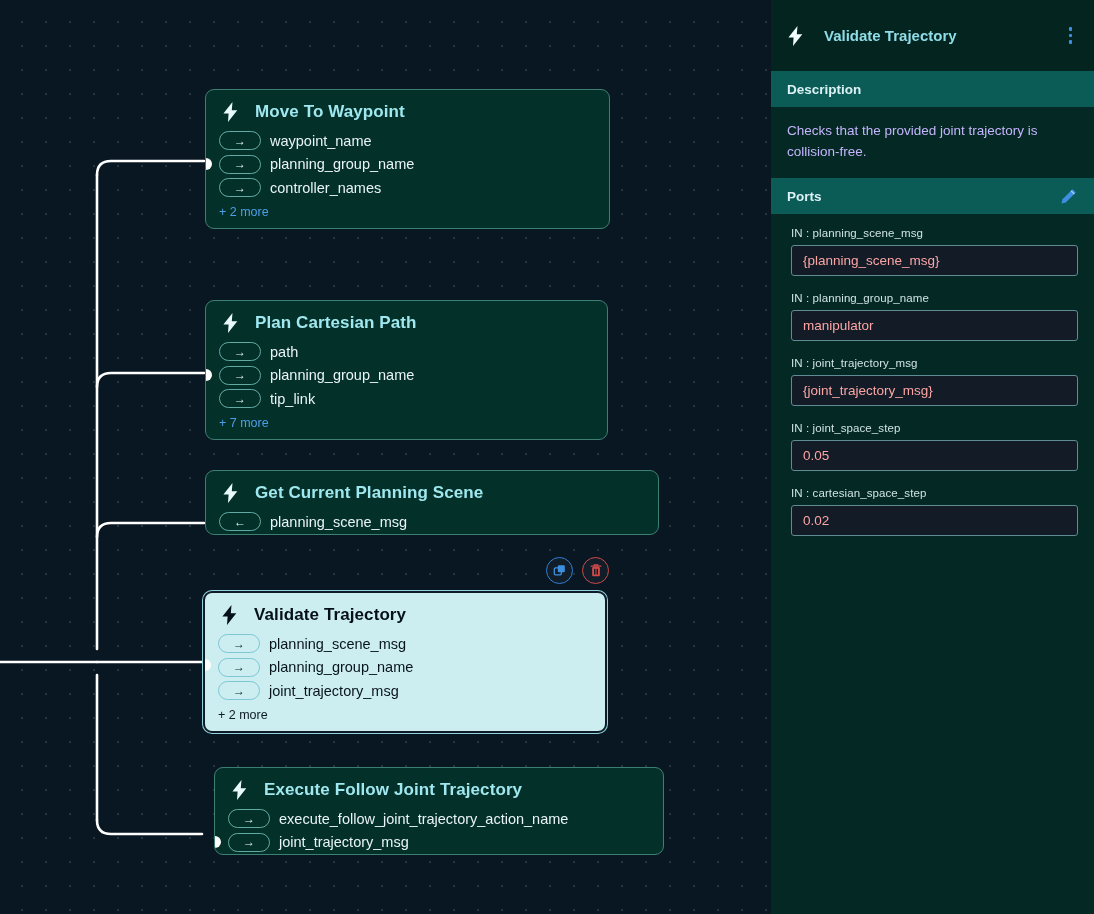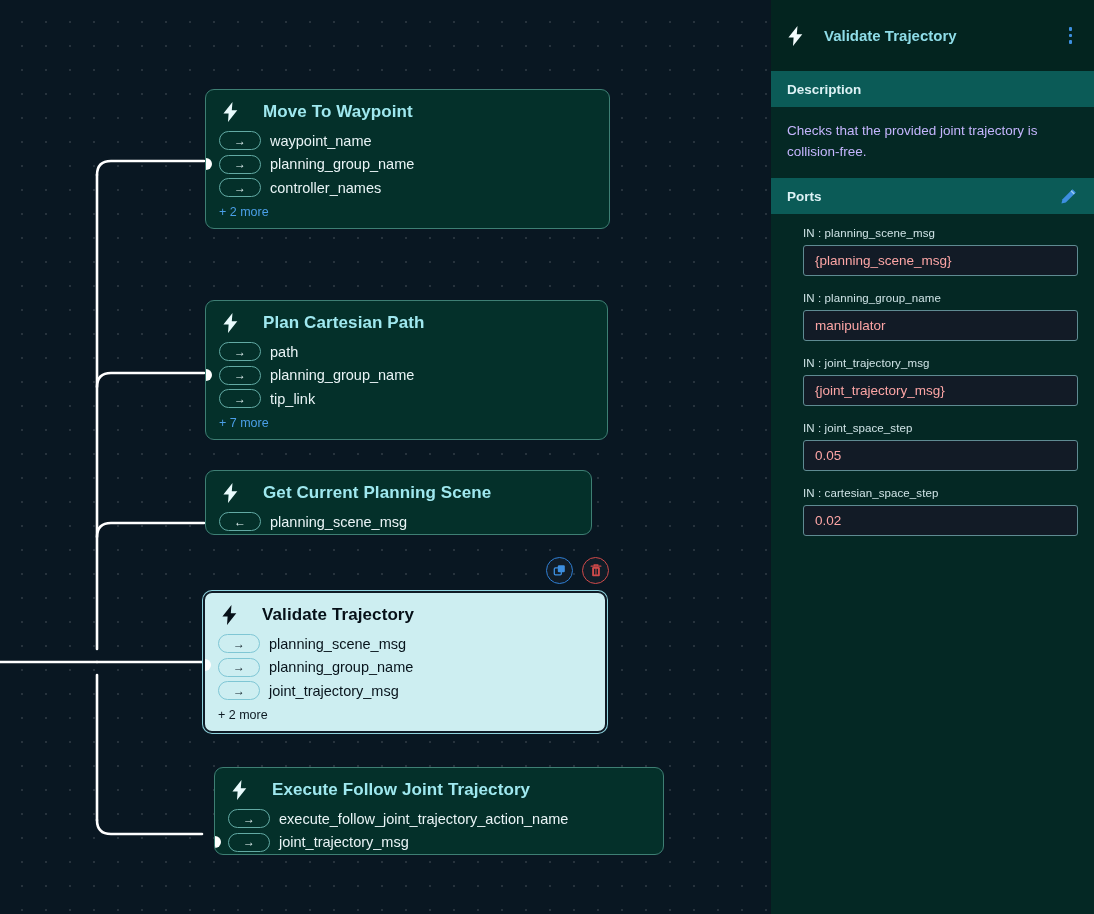--- a/index.html
+++ b/index.html
@@ -32,21 +32,21 @@
     padding: 9px 0 0 0;
     overflow: hidden;
   }
   .node.selected {
     background: #cdeef1;
     border: 2px solid #0f1b26;
     box-shadow: 0 0 0 1px #8fd3de;
   }
   .node-head {
     display: flex; align-items: center;
-    gap: 24px;
+    gap: 16px;
     padding: 0 14px 4px 16px;
     height: 30px;
   }
   .bolt { width: 17px; height: 20px; flex: 0 0 auto; display:block; }
   .node-title {
     font-size: 17px; font-weight: bold;
     color: #9fe8ef;
     letter-spacing: .1px;
     white-space: nowrap;
   }
@@ -78,21 +78,21 @@
 
   .conn-dot {
     position: absolute; left: -6px;
     width: 12px; height: 12px; border-radius: 50%;
     background: #ffffff;
   }
 
   
   #node-move    { left: 205px; top: 89px;  width: 405px; }
   #node-plan    { left: 205px; top: 300px; width: 403px; }
-  #node-scene   { left: 205px; top: 470px; width: 387px; }
+  #node-scene   { left: 205px; top: 470px; width: 454px; }
   #node-valid   { left: 203px; top: 591px; width: 404px; }
   #node-exec    { left: 214px; top: 767px; width: 450px; text-align: center; }
 
   
   .actions { position: absolute; left: 546px; top: 557px; display: flex; gap: 9px; }
   .abtn {
     width: 27px; height: 27px; border-radius: 50%;
     display: flex; align-items: center; justify-content: center;
     background: #111d28; cursor: pointer;
   }
@@ -117,21 +117,21 @@
   .section {
     height: 36px; background: #0b5b57;
     display: flex; align-items: center; justify-content: space-between;
     padding: 9px 16px;
   }
   .section span { font-size: 13.5px; color: #ddf2f5; font-weight: bold; }
   .p-desc {
     padding: 14px 16px 16px 16px;
     font-size: 13.5px; color: #c4b5fd; line-height: 1.52;
   }
-  .ports-body { padding: 13px 16px 0 32px; }
+  .ports-body { padding: 13px 16px 0 20px; }
   .port-label { font-size: 11.5px; color: #cfe3e6; margin-bottom: 6px; letter-spacing:.1px; }
   .port-input {
     height: 31px; width: 100%;
     background: #121b26;
     border: 1px solid #5f8b92;
     border-radius: 3px;
     color: #fca5a5; font-size: 13.5px;
     display: flex; align-items: center;
     padding: 0 11px;
     margin-bottom: 16px;

